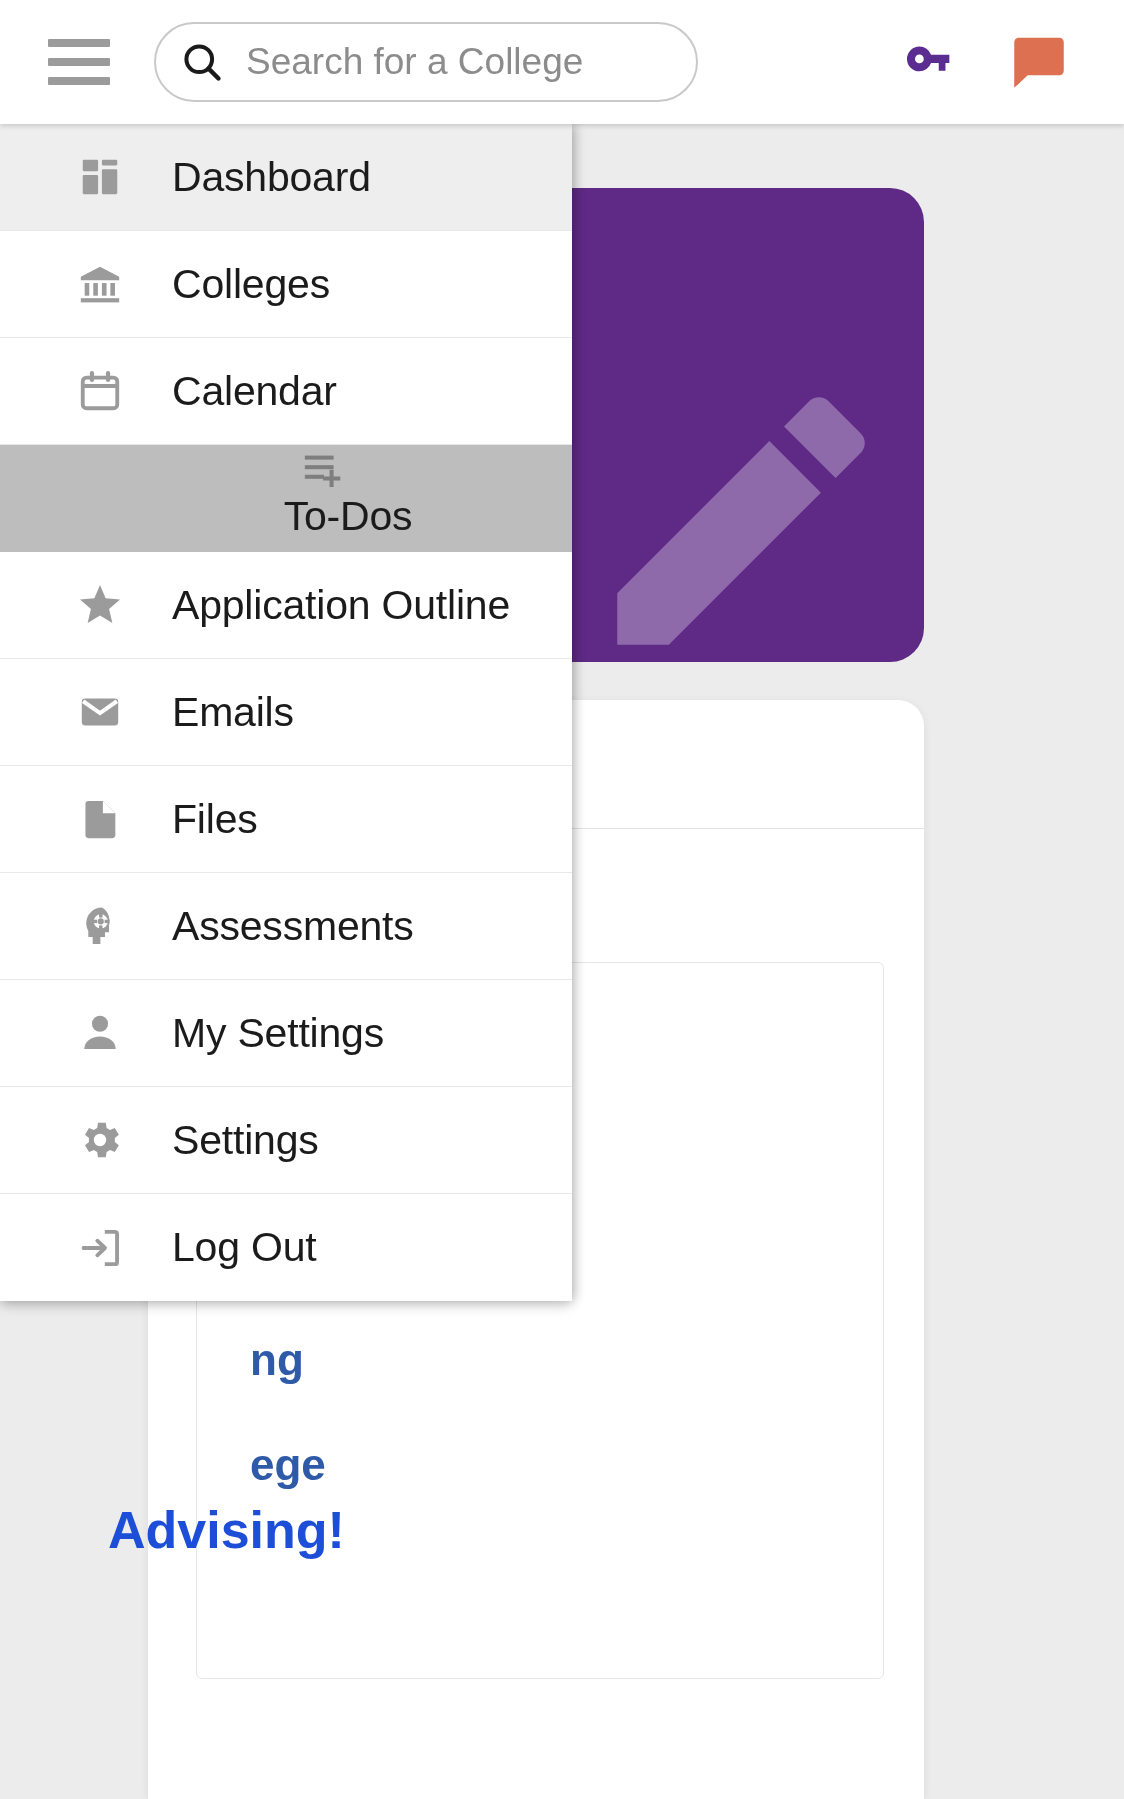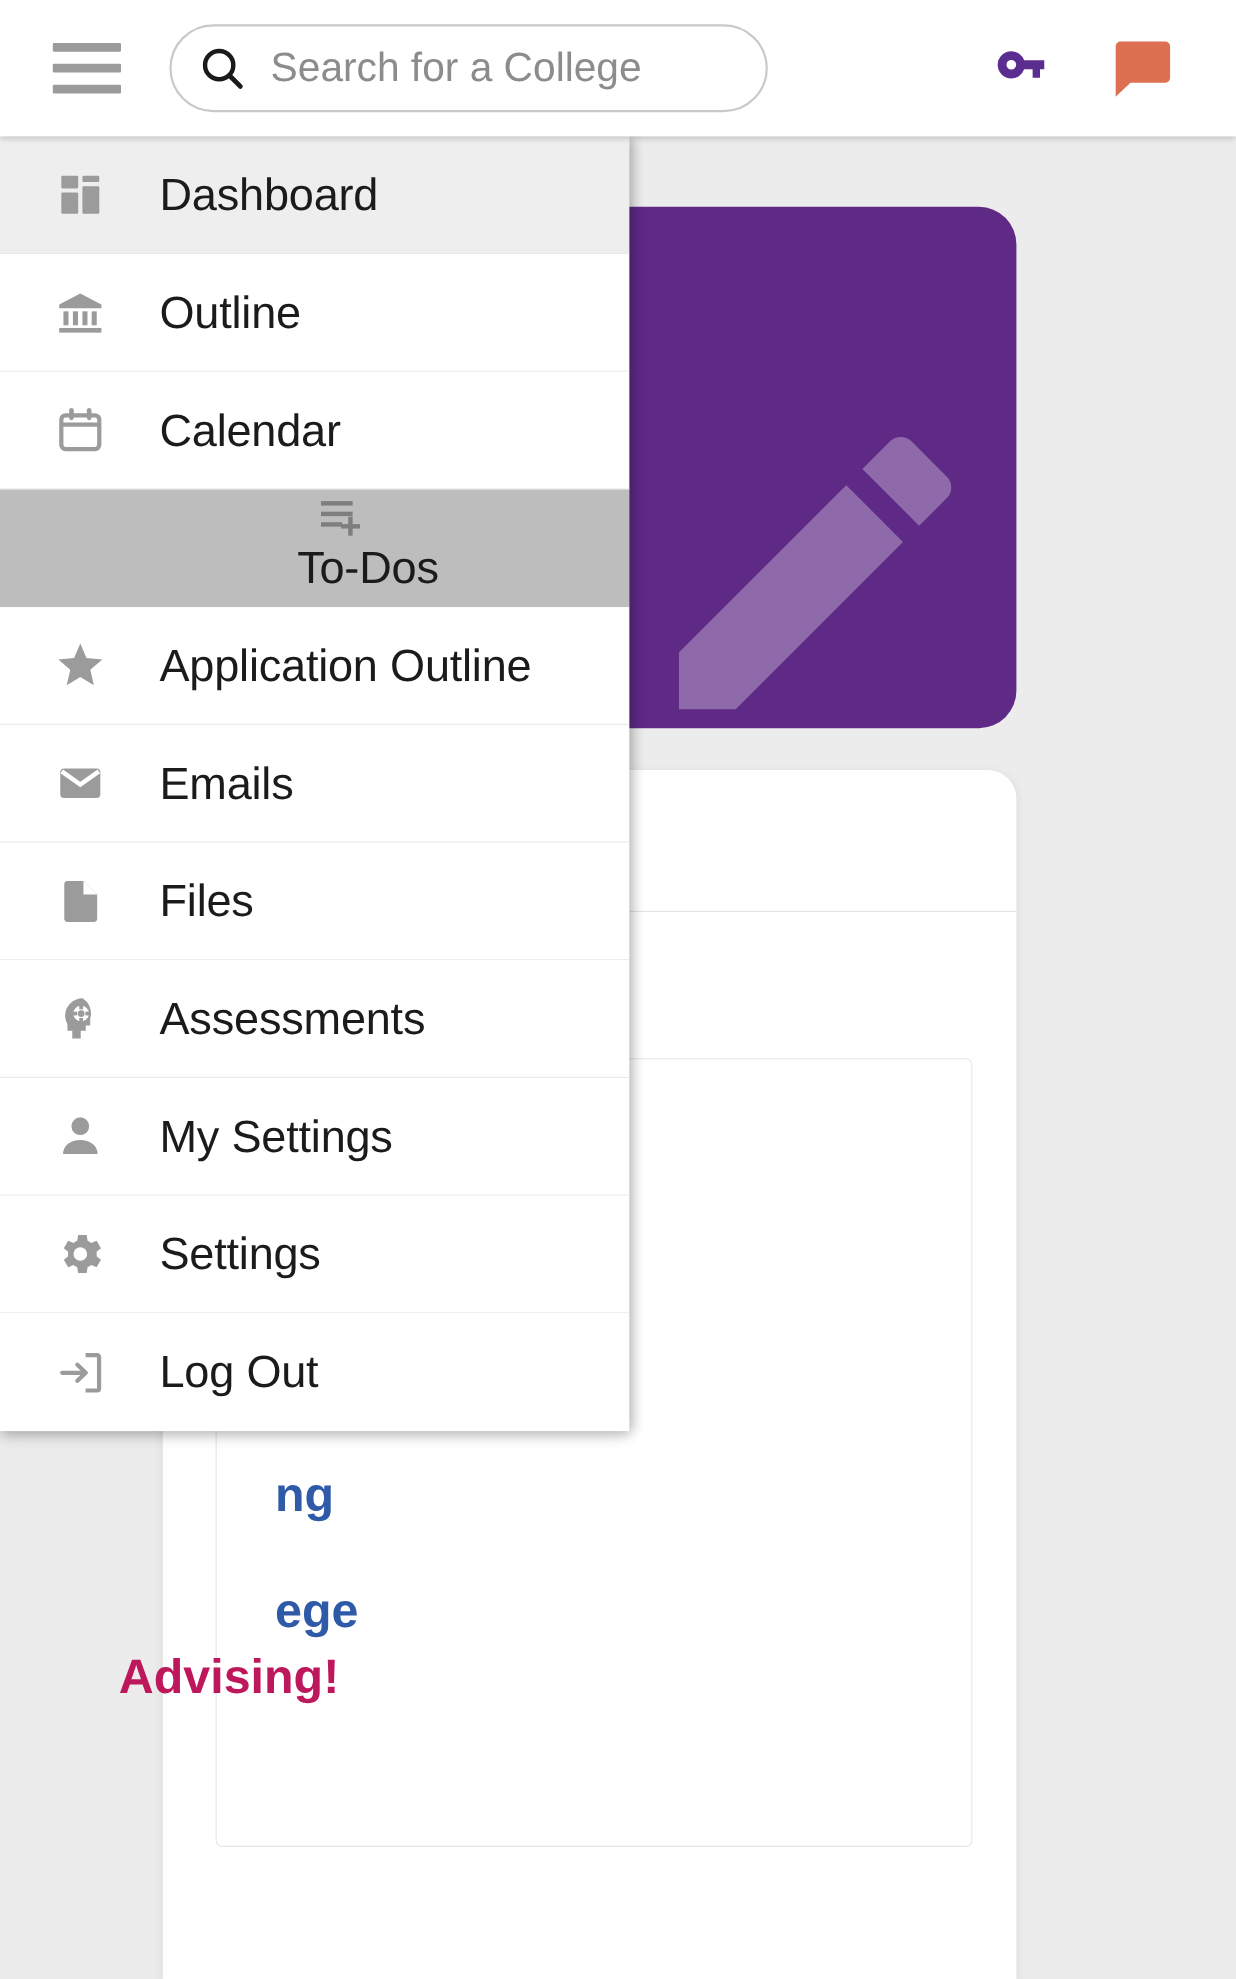--- a/index.html
+++ b/index.html
@@ -130,23 +130,23 @@
     top: 1440px;
     font-size: 44px;
     font-weight: bold;
     color: #2f5aa8;
     white-space: nowrap;
   }
   .blue-line-3 {
     position: absolute;
     left: 108px;
     top: 1500px;
-    font-size: 44px;
+    font-size: 52px;
     font-weight: bold;
-    color: #be185d;
+    color: #1d4ed8;
     white-space: nowrap;
   }
 
   
   .appbar {
     position: absolute;
     left: 0; top: 0;
     width: 1124px;
     height: 124px;
     background: #ffffff;
@@ -213,21 +213,21 @@
     background: #ffffff;
     z-index: 20;
     box-shadow: 2px 0 12px rgba(0,0,0,0.22), 0 4px 14px rgba(0,0,0,0.16);
     border-bottom-right-radius: 6px;
   }
   .nav-item {
     position: relative;
     height: 107px;
     display: flex;
     align-items: center;
-    padding-left: 49px;
+    padding-left: 76px;
     background: #ffffff;
     border-bottom: 1px solid #e8e8e8;
     cursor: pointer;
   }
   .nav-item:last-child { border-bottom: none; }
   .nav-item.state-active  { background: #eeeeee; }
   .nav-item.state-selected { background: #bdbdbd; border-bottom-color: #bdbdbd; flex-direction: column; }
   .nav-icon {
     width: 48px;
     height: 48px;
@@ -322,21 +322,21 @@
       <span class="nav-icon">
         <svg width="46" height="46" viewBox="0 0 24 24" aria-hidden="true">
           <path fill="#9b9b9b" d="M12 3L2 8.2V10h20V8.2L12 3z"></path>
           <rect x="4" y="11.5" width="2.4" height="6.6" fill="#9b9b9b"></rect>
           <rect x="8.5" y="11.5" width="2.4" height="6.6" fill="#9b9b9b"></rect>
           <rect x="13" y="11.5" width="2.4" height="6.6" fill="#9b9b9b"></rect>
           <rect x="17.4" y="11.5" width="2.4" height="6.6" fill="#9b9b9b"></rect>
           <rect x="2" y="19.4" width="20" height="2.2" fill="#9b9b9b"></rect>
         </svg>
       </span>
-      <span class="nav-label">Outline</span>
+      <span class="nav-label">Colleges</span>
     </div>
 
     <div class="nav-item">
       <span class="nav-icon">
         <svg width="46" height="46" viewBox="0 0 24 24" aria-hidden="true">
           <rect x="3" y="5" width="18" height="16" rx="2" fill="none" stroke="#9b9b9b" stroke-width="2"></rect>
           <line x1="3" y1="9.4" x2="21" y2="9.4" stroke="#9b9b9b" stroke-width="2"></line>
           <line x1="7.8" y1="2.6" x2="7.8" y2="6.2" stroke="#9b9b9b" stroke-width="2.2" stroke-linecap="round"></line>
           <line x1="16.2" y1="2.6" x2="16.2" y2="6.2" stroke="#9b9b9b" stroke-width="2.2" stroke-linecap="round"></line>
         </svg>

